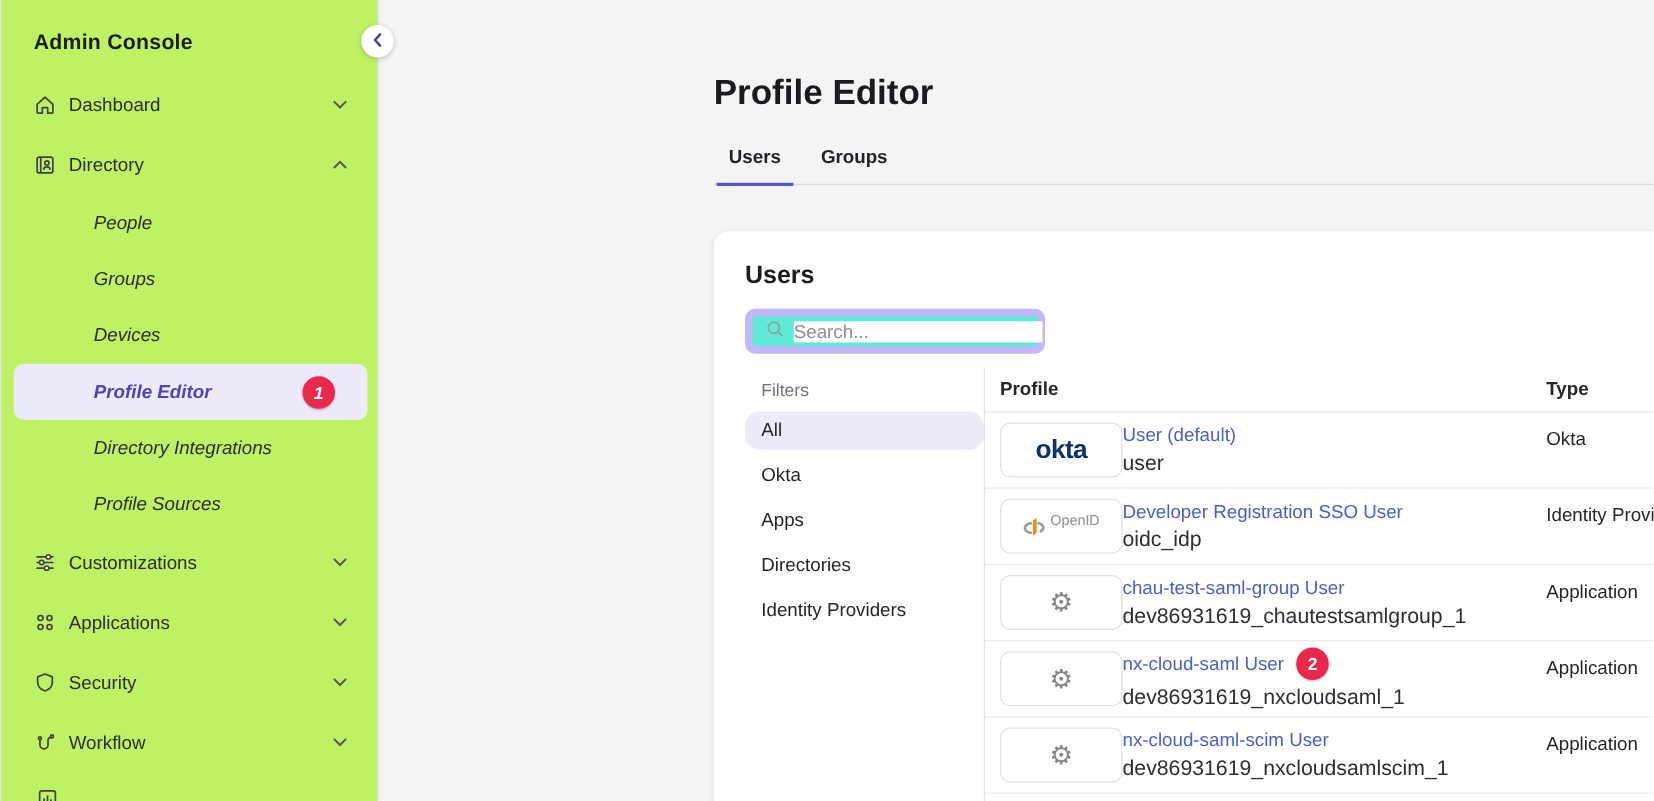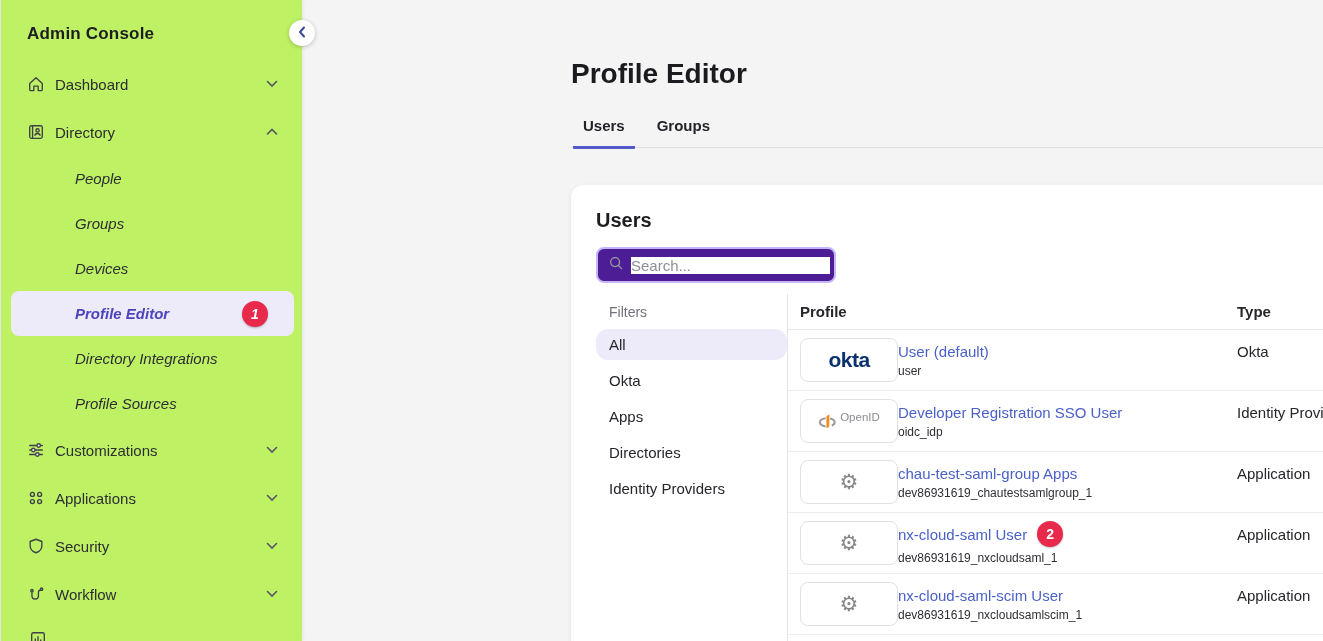--- a/index.html
+++ b/index.html
@@ -66,21 +66,21 @@
   
   .card {
     position:absolute; left:571px; top:185px; width:790px; height:490px;
     background:#fff; border-radius:12px;
     box-shadow:0 1px 4px rgba(29,29,33,.08);
     padding:24px 0 0 25px;
   }
   .card-heading { font-size:20px; font-weight:700; color:#1d1d21; }
   .search-box {
     margin-top:15px; width:240px; height:36px;
-    border:2px solid #c4b5fd; border-radius:8px; background:#4c1d95;
+    border:6px solid #c4b5fd; border-radius:8px; background:#5eead4;
     display:flex; align-items:center; padding:0 10px;
   }
   .search-box input {
     border:none; outline:none; flex:1; margin-left:7px;
     font-size:15px; font-family:"Liberation Sans", sans-serif; color:#26262b;
   }
   .search-box input::placeholder { color:#8e8e96; }
   .panel-body { display:flex; margin-top:11px; margin-left:-25px; padding-left:25px; height:369px; }
   
   .filters { width:191px; flex:none; padding-top:6px; }
@@ -103,21 +103,21 @@
     border:1px solid #e1e1e4; border-radius:8px; background:#fff;
     display:flex; align-items:center; justify-content:center;
   }
   .okta-logo { font-size:21px; font-weight:800; letter-spacing:-.5px; color:var(--okta-navy, #08316e); }
   .openid-logo { display:flex; align-items:flex-start; gap:4px; }
   .openid-text { font-size:11.5px; color:#8d8d92; }
   .gear-glyph { font-family:"DejaVu Sans", sans-serif; font-size:21px; color:#85858a; line-height:1; }
   .cell-text { min-width:0; }
   .row-link { font-size:15px; color:var(--link-blue, #4a61c9); text-decoration:none; cursor:pointer; white-space:nowrap; }
   .row-link-line { display:flex; align-items:center; gap:10px; }
-  .row-sub { margin-top:4px; font-size:12px; color:#2e2e34; white-space:nowrap; }
+  .row-sub { margin-top:4px; font-size:17px; color:#2e2e34; white-space:nowrap; }
   .cell-type { align-self:flex-start; padding-top:13px; font-size:15px; color:#26262b; white-space:nowrap; }
 </style>
 </head>
 <body>
 
 <aside class="sidebar">
   <div class="sb-title">Admin Console</div>
   <nav class="sb-nav">
 
     <div class="nav-item">
@@ -332,21 +332,21 @@
         <div class="cell-type">Identity Provider</div>
       </div>
 
       <div class="t-row">
         <div class="cell-profile">
           <div class="logo-box">
             <span class="gear-glyph">⚙</span>
           </div>
           <div class="cell-text">
             <div class="row-link-line">
-                <a class="row-link">chau-test-saml-group Apps</a>
+                <a class="row-link">chau-test-saml-group User</a>
               </div>
             <div class="row-sub">dev86931619_chautestsamlgroup_1</div>
           </div>
         </div>
         <div class="cell-type">Application</div>
       </div>
 
       <div class="t-row">
         <div class="cell-profile">
           <div class="logo-box">

